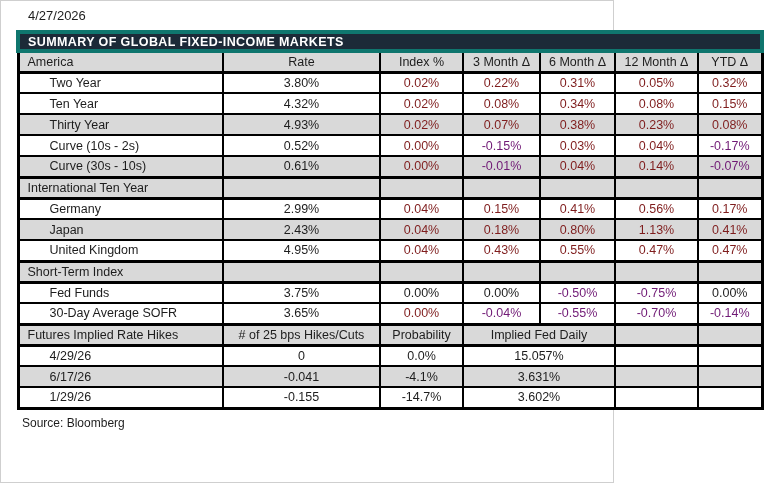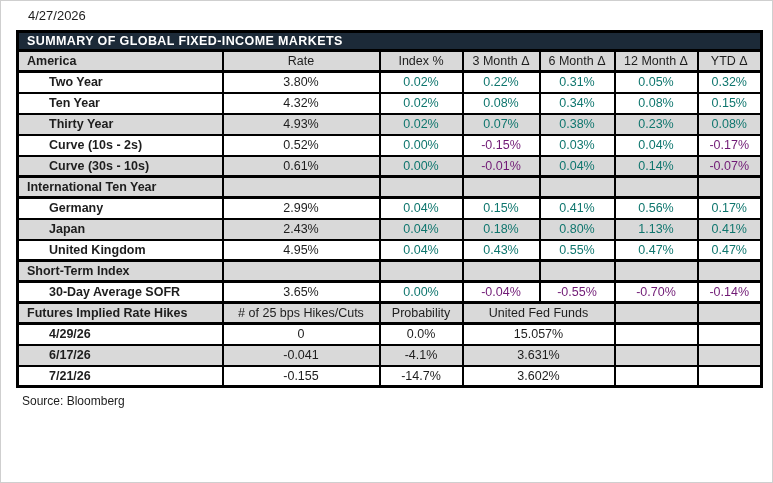--- a/index.html
+++ b/index.html
@@ -5,21 +5,21 @@
   * { margin:0; padding:0; box-sizing:border-box; }
   html,body { background:#ffffff; }
   body {
     width:773px; height:483px;
     font-family:"Liberation Sans", sans-serif;
     color:#1d1d1d;
     position:relative;
     overflow:hidden;
   }
   .frame {
-    width:773px; height:483px;
+    width:614px; height:483px;
     border:1px solid #cfcfcf;
     background:#ffffff;
   }
   .date {
     margin:7px 0 0 27px;
     font-size:13px;
     color:#1d1d1d;
   }
   table {
     border-collapse:collapse;
@@ -43,31 +43,31 @@
   }
   tr.title-row td {
     background:#1c2a38;
     color:#ffffff;
     font-weight:bold;
     font-size:12.5px;
     letter-spacing:0.4px;
     text-align:left;
     padding-left:8px;
     height:19px;
-    border:2px solid #0f766e;
+    border:4px solid #0f766e;
   }
   tr.w td { background:#ffffff; }
   tr.g td { background:#d9d9d9; }
   tr.sec td {
     border-top:3px solid #000;
     border-bottom:3px solid #000;
   }
-  td.lbl { text-align:left; padding-left:30px;font-weight:bold; }
+  td.lbl { text-align:left; padding-left:30px; }
   tr.sec td.lbl, tr.columns td.lbl { padding-left:8px; }
-  td.red   { color:#0f766e; }
+  td.red   { color:#7f1d1d; }
   td.green { color:#701a75; }
   .source {
     margin:6px 0 15px 21px;
     font-size:12px;
     color:#1d1d1d;
   }
 </style>
 </head>
 <body>
 
@@ -181,54 +181,63 @@
         <tr class="g sec section">
           <td class="lbl">Short-Term Index</td>
           <td></td>
           <td></td>
           <td></td>
           <td></td>
           <td></td>
           <td></td>
         </tr>
         <tr class="w data">
+          <td class="lbl">Fed Funds</td>
+          <td>3.75%</td>
+          <td>0.00%</td>
+          <td>0.00%</td>
+          <td class="green">-0.50%</td>
+          <td class="green">-0.75%</td>
+          <td>0.00%</td>
+        </tr>
+        <tr class="w data">
           <td class="lbl">30-Day Average SOFR</td>
           <td>3.65%</td>
           <td class="red">0.00%</td>
           <td class="green">-0.04%</td>
           <td class="green">-0.55%</td>
           <td class="green">-0.70%</td>
           <td class="green">-0.14%</td>
         </tr>
         <tr class="g sec section">
           <td class="lbl">Futures Implied Rate Hikes</td>
           <td># of 25 bps Hikes/Cuts</td>
           <td>Probability</td>
-          <td colspan="2">United Fed Funds</td>
+          <td colspan="2">Implied Fed Daily</td>
           <td></td>
           <td></td>
         </tr>
         <tr class="w data">
           <td class="lbl">4/29/26</td>
           <td>0</td>
           <td>0.0%</td>
           <td colspan="2">15.057%</td>
           <td></td>
           <td></td>
         </tr>
         <tr class="g data">
           <td class="lbl">6/17/26</td>
           <td>-0.041</td>
           <td>-4.1%</td>
           <td colspan="2">3.631%</td>
           <td></td>
           <td></td>
         </tr>
         <tr class="w data">
-          <td class="lbl">7/21/26</td>
+          <td class="lbl">1/29/26</td>
           <td>-0.155</td>
           <td>-14.7%</td>
           <td colspan="2">3.602%</td>
           <td></td>
           <td></td>
         </tr>
       </tbody>
   </table>
 
   <div class="source">Source: Bloomberg</div>

